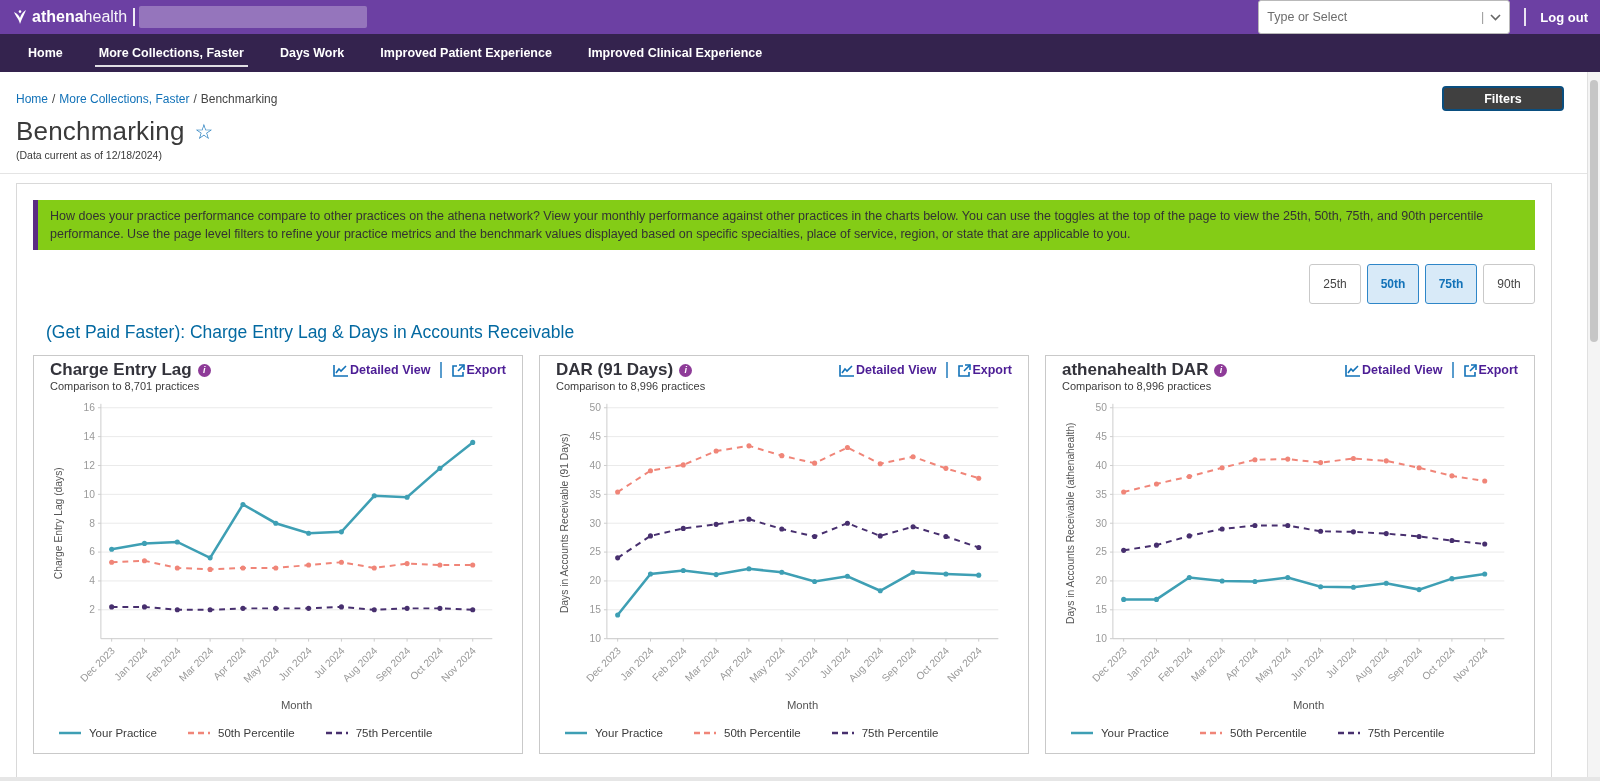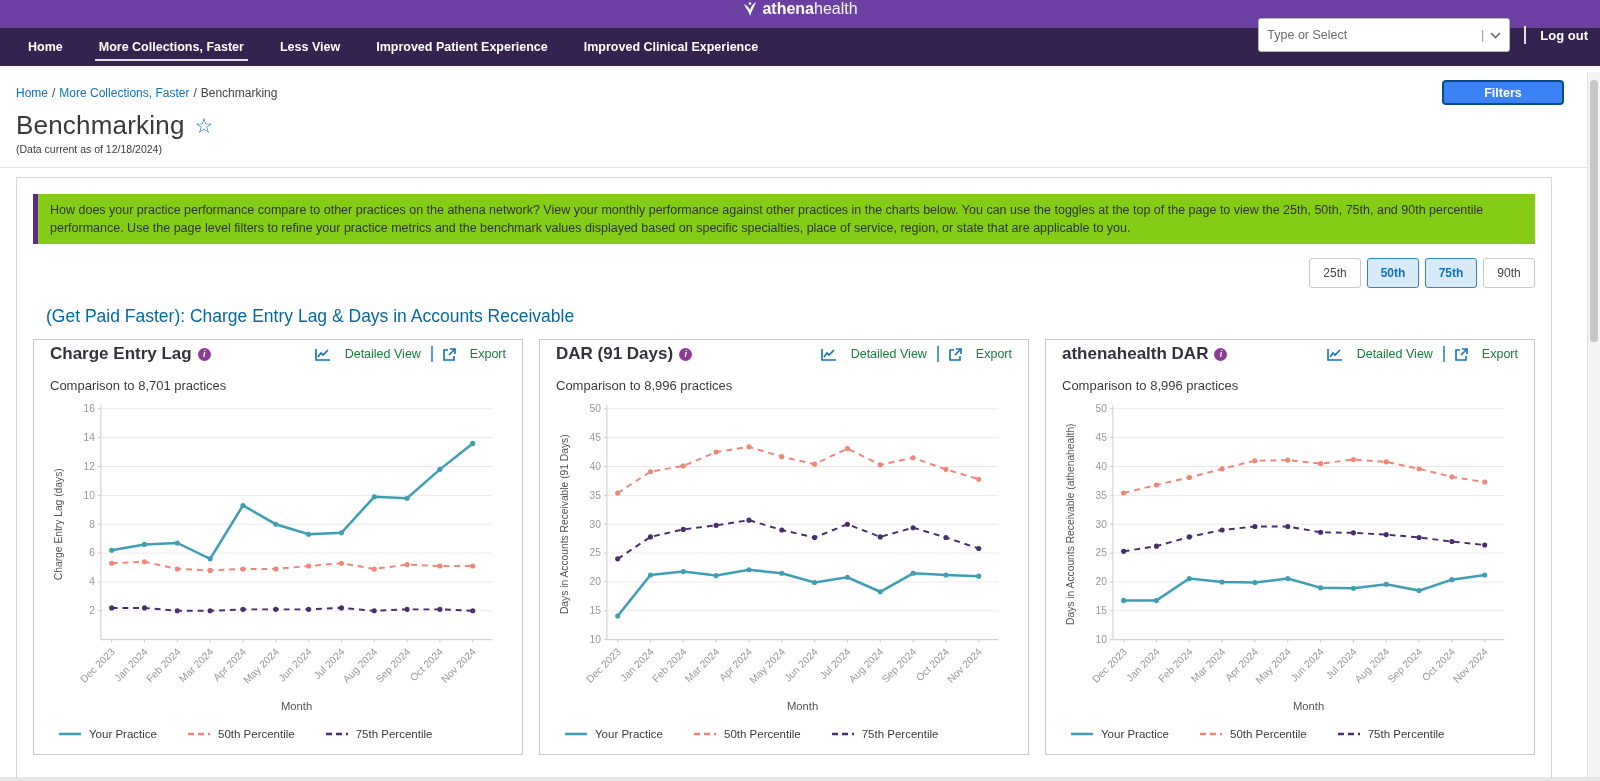--- a/index.html
+++ b/index.html
@@ -1,20 +1,20 @@
 <!DOCTYPE html>
 <html><head>
 <meta charset="utf-8">
 <style>
   * { margin:0; padding:0; box-sizing:border-box; }
   html,body { width:1600px; height:781px; overflow:hidden; background:#fff;
     font-family:"Liberation Sans", sans-serif; }
   
-  .app-header { height:28px; background:#6C40A3; display:flex; align-items:center;
-    padding:0 12px; color:#fff;flex-direction:column; }
+  .app-header { height:34px; background:#6C40A3; display:flex; align-items:center;
+    padding:0 12px; color:#fff; }
   .logo { display:flex; align-items:center; gap:4px; font-size:16px; }
   .logo .bold { font-weight:700; }
   .logo .light { font-weight:300; opacity:.95; }
   .logo-sep { width:2px; height:18px; background:rgba(255,255,255,.9); margin-left:6px; }
   .redacted-pill { width:228px; height:22px; background:rgba(255,255,255,.28);
     border-radius:2px; margin-left:4px; }
   .header-right { margin-left:auto; display:flex; align-items:center; gap:14px; }
   .org-select { width:252px; height:24px; background:#fff; border:1px solid #b9b9b9;
     border-radius:3px; display:flex; align-items:center; padding:16px 8px; color:#6d6d6d;
     font-size:12.5px; }
@@ -32,48 +32,48 @@
   
   .title-section { padding:20px 16px 12px; border-bottom:1px solid #e4e4e4; position:relative; }
   .breadcrumb { font-size:12px; color:#444; }
   .breadcrumb a { color:#1272B8; text-decoration:none; cursor:pointer; }
   .breadcrumb .sep { margin:0 4px; color:#444; }
   .page-title-row { margin-top:10px; display:flex; align-items:center; gap:10px; }
   .page-title { font-size:26px; color:#3a3a3a; font-weight:400; letter-spacing:.2px; }
   .fav-star { color:#1272B8; font-size:21px; cursor:pointer; line-height:1; }
   .data-current { font-size:10.5px; color:#3a3a3a; margin-top:2px; }
   .filters-btn { position:absolute; right:36px; top:14px; width:122px; height:25px;
-    background:#3b82f6; color:#fff; font-weight:700; font-size:12.5px;
+    background:#404040; color:#fff; font-weight:700; font-size:12.5px;
     border:2px solid #0A4E7F; border-radius:4px; cursor:pointer;
     font-family:"Liberation Sans", sans-serif; }
   
   .outer { margin:9px 48px 0 16px; border:1px solid #d9d9d9; background:#fff;
     padding:16px 16px 24px; min-height:600px; }
   .intro-banner { background:#84cc16; border-left:5px solid #5B2C83;
     padding:7px 12px; font-size:12.5px; line-height:1.45; color:#333; }
   .toggles-row { display:flex; justify-content:flex-end; margin-top:14px; gap:6px; }
-  .toggle-btn { min-width:52px; height:30px; background:#fff; border:1px solid #c9c9c9;
+  .toggle-btn { min-width:52px; height:40px; background:#fff; border:1px solid #c9c9c9;
     border-radius:3px; font-size:12px; color:#444; cursor:pointer; padding:0 12px;
     font-family:"Liberation Sans", sans-serif; }
   .toggle-btn.active { background:#D8EAF8; border:1px solid #2E86C8; color:#1272B8;
     font-weight:700; }
   .section-title { font-size:17.5px; color:#0369a1; margin:18px 13px 12px; }
   
   .cards { display:flex; gap:16px; }
   .chart-card { flex:1; border:1px solid #c9c9c9; background:#fff; padding:4px 16px 10px; }
   .card-head { display:flex; align-items:center; }
   .card-title { font-size:17px; font-weight:700; color:#33333b; }
   .info-icon { width:13px; height:13px; border-radius:50%; background:#8E3B98; color:#fff;
     font-size:9px; font-weight:700; display:inline-flex; align-items:center;
     justify-content:center; margin-left:6px; cursor:pointer; font-style:italic; }
   .card-links { margin-left:auto; display:flex; align-items:center; gap:10px; }
-  .card-link { display:flex; align-items:center; gap:14px; color:#15803d; font-weight:400;
+  .card-link { display:flex; align-items:center; gap:1px; color:#4c1d95; font-weight:700;
     font-size:12.5px; cursor:pointer; }
   .link-sep { width:2px; height:16px; background:#1272B8; opacity:.7; }
-  .card-sub { font-size:13px; color:#3c3c3c; margin-top:14px; }
+  .card-sub { font-size:11px; color:#3c3c3c; }
   .chart-svg { width:100%; display:block; margin-top:4px; }
   svg text { font-family:"Liberation Sans", sans-serif; }
   .legend { display:flex; gap:30px; padding:2px 0 4px 8px; align-items:center; }
   .legend-item { display:flex; align-items:center; gap:7px; font-size:11.5px; color:#3b3b3b; }
   
   .scrollbar-track { position:absolute; top:72px; right:0; width:13px; bottom:0;
     background:#f4f4f4; border-left:1px solid #e0e0e0; }
   .scrollbar-thumb { position:absolute; top:8px; left:2px; right:2px; height:262px;
     background:#c6c6c6; border-radius:6px; }
   .page-bottom-edge { position:absolute; bottom:0; left:0; width:1600px; height:4px;
@@ -101,21 +101,21 @@
       </svg>
     </div>
     <div class="hdr-divider"></div>
     <span class="logout">Log out</span>
   </div>
 </div>
 
 <div class="nav">
   <span class="nav-item">Home</span>
   <span class="nav-item active">More Collections, Faster</span>
-  <span class="nav-item">Less View</span>
+  <span class="nav-item">Days Work</span>
   <span class="nav-item">Improved Patient Experience</span>
   <span class="nav-item">Improved Clinical Experience</span>
 </div>
 
 <div class="title-section">
   <div class="breadcrumb">
     <a>Home</a><span class="sep">/</span><a>More Collections, Faster</a><span class="sep">/</span><span>Benchmarking</span>
   </div>
   <div class="page-title-row">
     <span class="page-title">Benchmarking</span>

